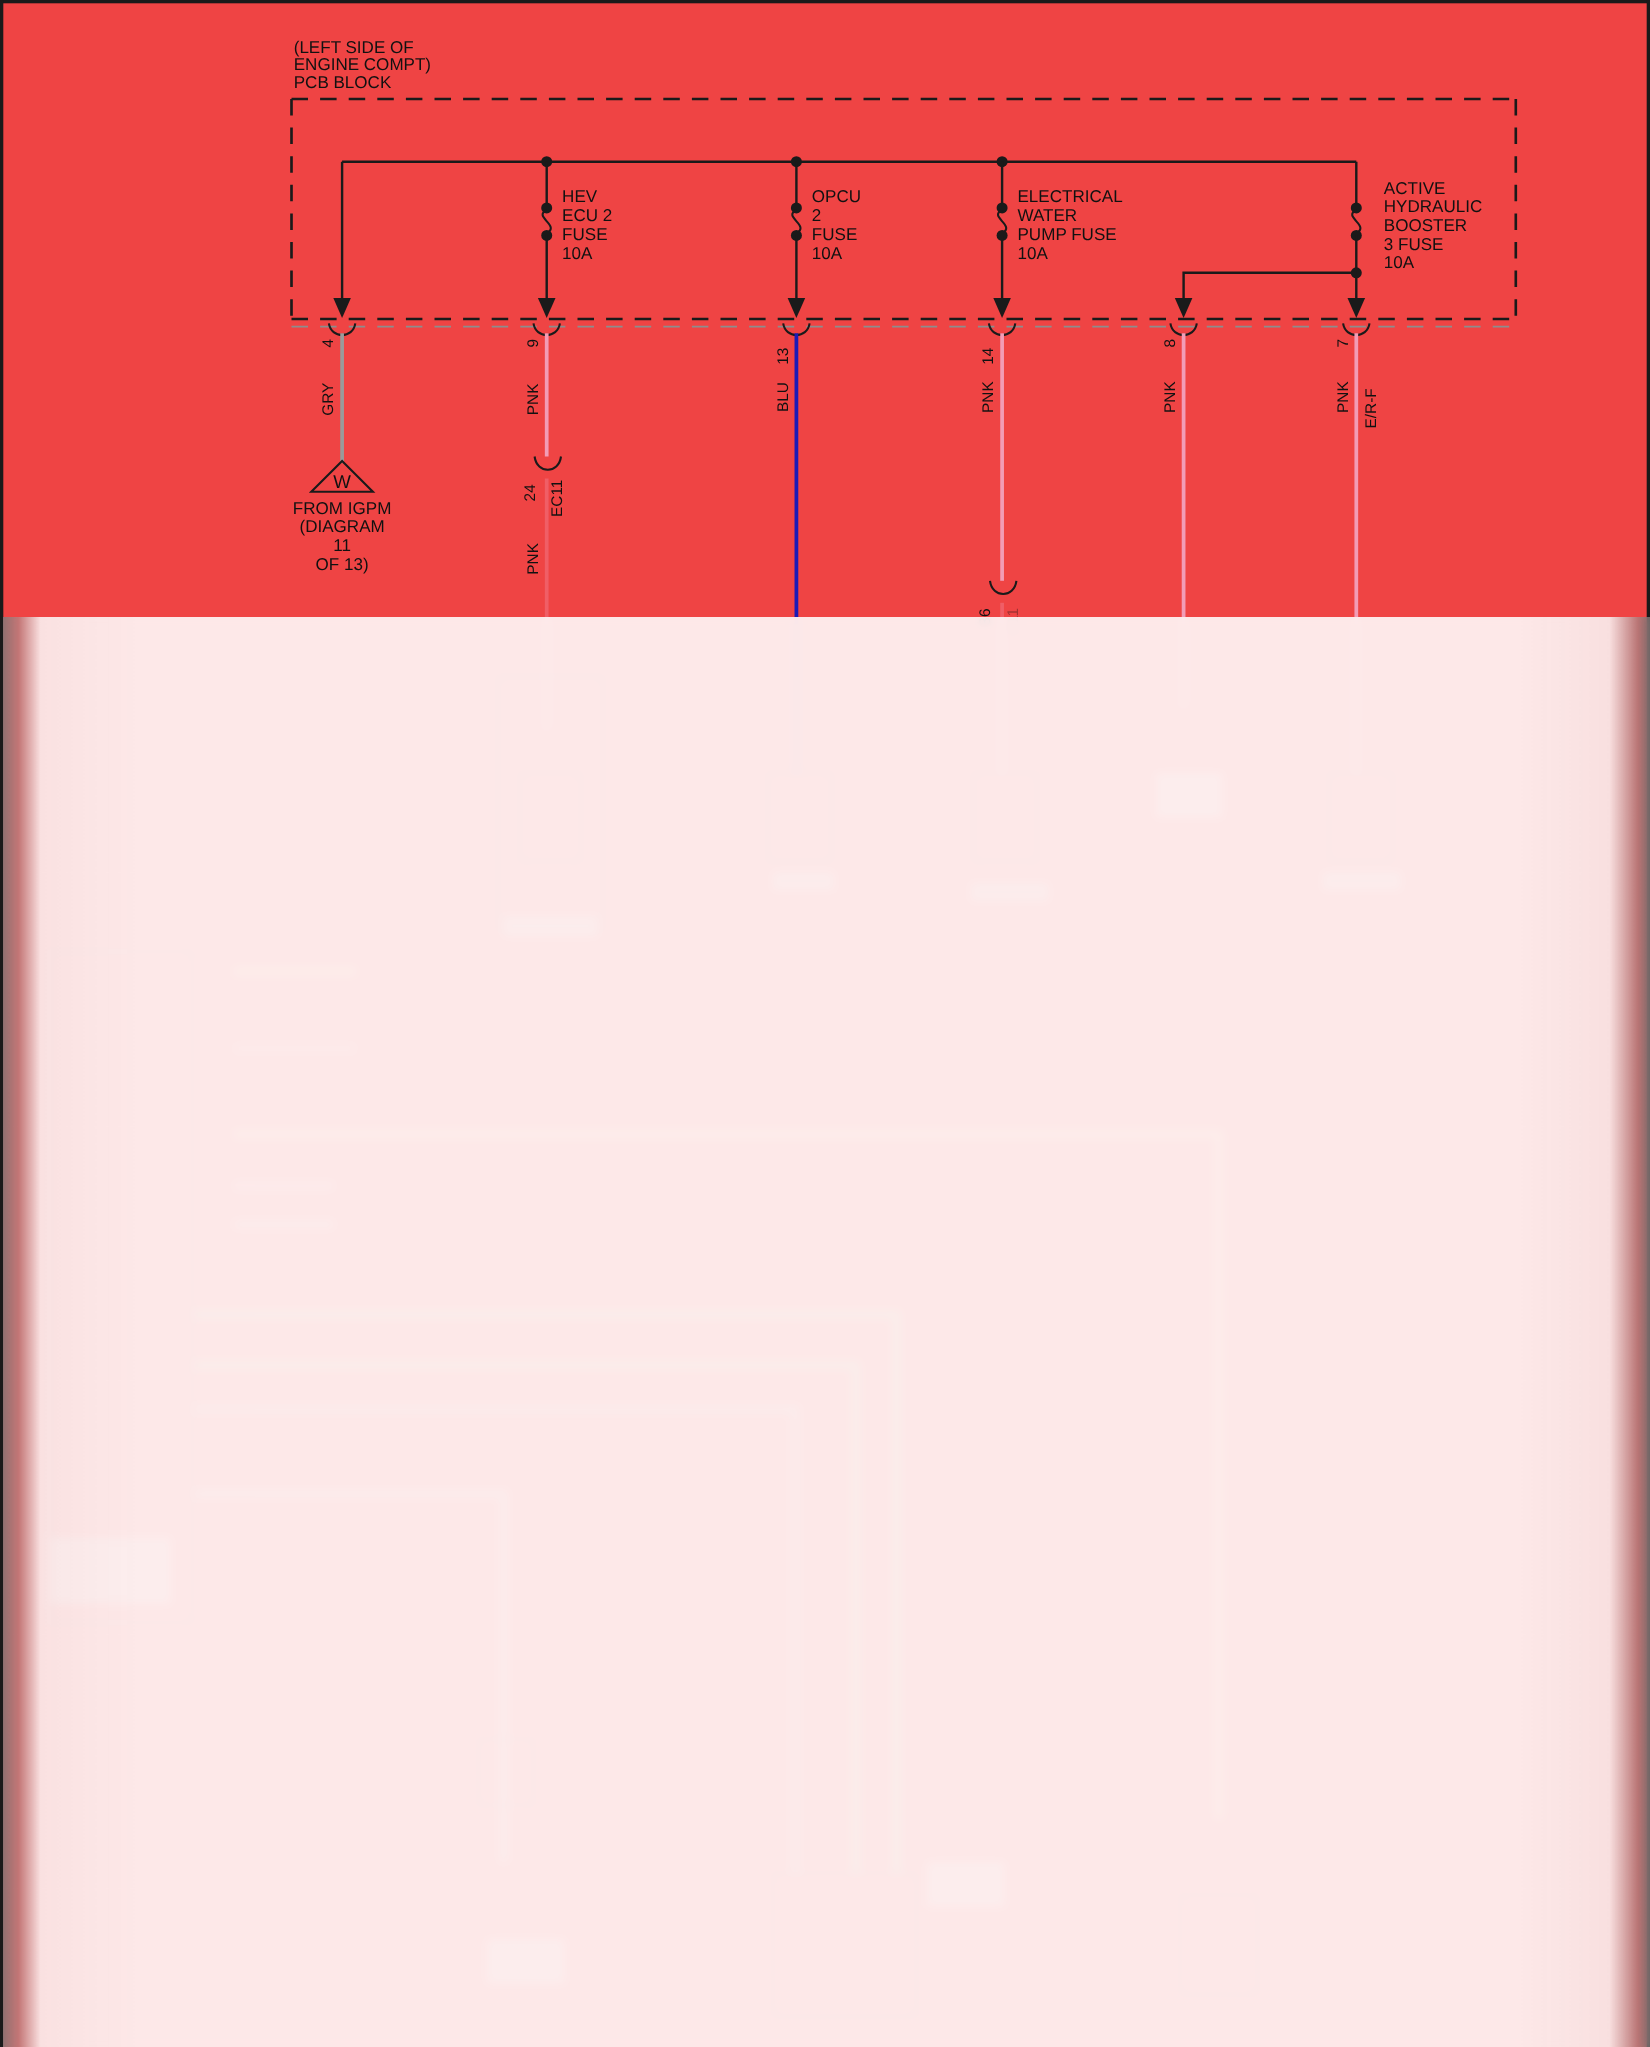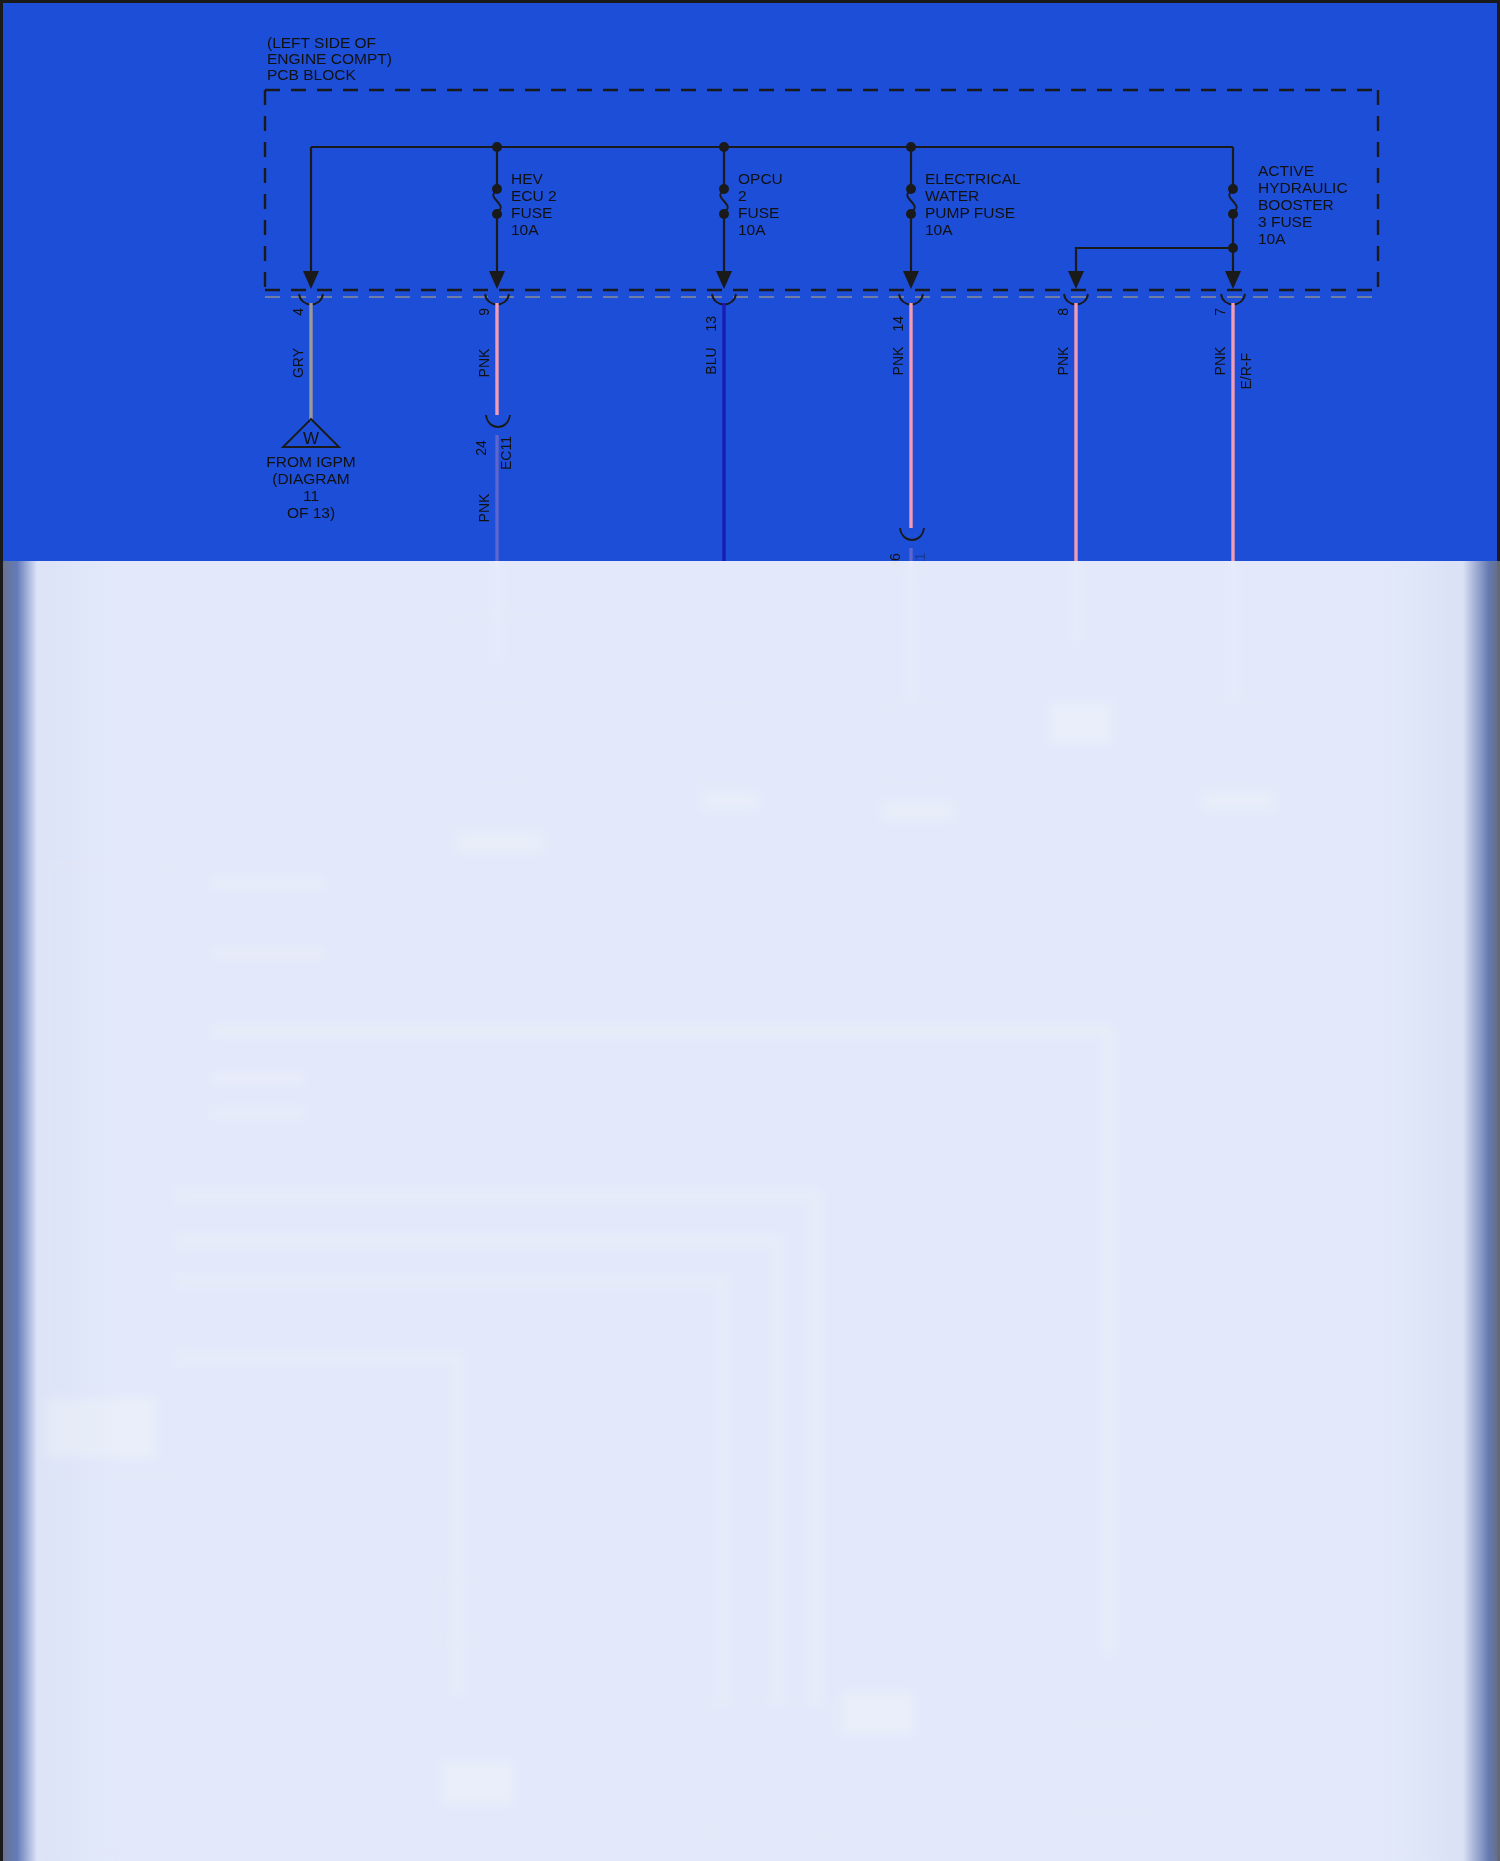--- a/index.html
+++ b/index.html
@@ -12,21 +12,21 @@
     height: 1861px;
     position: relative;
     font-family: "Liberation Sans", sans-serif;
     overflow: hidden;
   }
   #page {
     position: absolute;
     left: 0; top: 0;
     width: 1500px;
     height: 1861px;
-    background: #1d4ed8;
+    background: #ef4444;
     box-sizing: border-box;
     border-left: 3px solid #1a1a1a;
     border-top: 3px solid #1a1a1a;
     border-right: 3px solid #1a1a1a;
   }
   .svg-root {
     position: absolute;
     left: 0; top: 0;
   }
   

